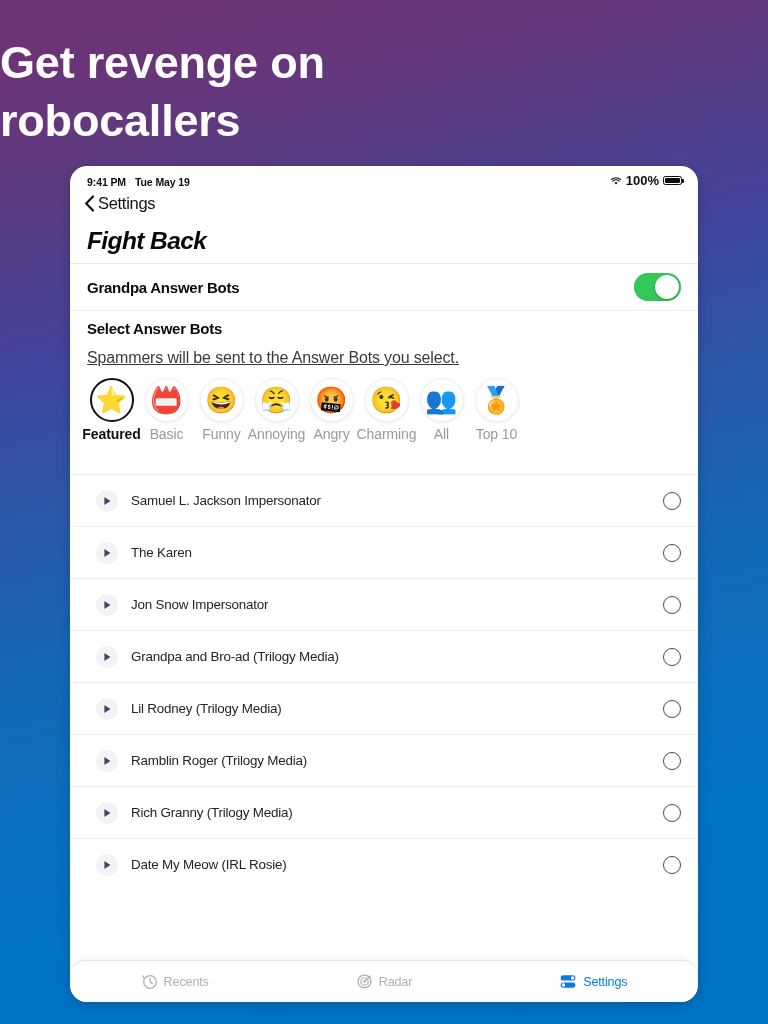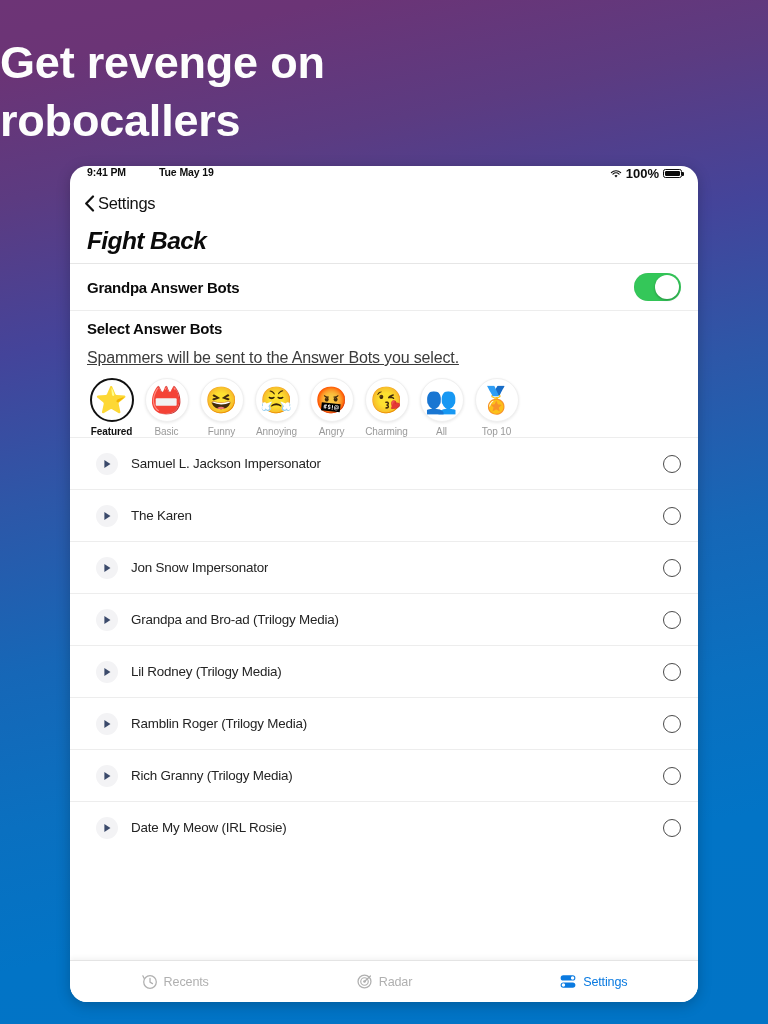--- a/index.html
+++ b/index.html
@@ -25,23 +25,23 @@
     background:#ffffff;
     border-radius:17px;
     overflow:hidden;
     box-shadow:0 3px 14px rgba(0,0,0,0.22);
     display:flex; flex-direction:column;
   }
 
   
   .statusbar {
     height:22px; flex:0 0 22px;
-    display:flex; align-items:flex-start;
+    display:flex; align-items:flex-end;
     padding:0 16px 0 17px;
-    font-size:10.5px; color:#0d0d0d; font-weight:700;gap:24px;
+    font-size:10.5px; color:#0d0d0d; font-weight:700;
   }
   .sb-time { margin-right:9px; letter-spacing:-0.1px; }
   .sb-date { font-weight:600; letter-spacing:-0.1px; }
   .sb-right { margin-left:auto; display:flex; align-items:center; gap:4px; }
   .sb-pct { font-weight:600; font-size:13px; }
   .wifi { width:12px; height:10px; display:block; }
   .batt { width:19px; height:9.5px; border:1.2px solid #0d0d0d; border-radius:2.4px; position:relative; }
   .batt::after{ content:""; position:absolute; right:-3px; top:2.6px; width:1.6px; height:4px; background:#0d0d0d; border-radius:0 1px 1px 0;}
   .batt i { position:absolute; left:1px; top:1px; bottom:1px; width:15px; background:#0d0d0d; border-radius:1.2px; display:block; }
 
@@ -90,28 +90,28 @@
   }
   .cat { width:55px; display:flex; flex-direction:column; align-items:center; cursor:pointer; }
   .cat-bubble {
     width:44px; height:44px; border-radius:50%;
     background:#fff; border:1.3px solid #f0f0f0;
     display:flex; align-items:center; justify-content:center;
     font-size:26px; line-height:1;
     box-shadow:0 1px 3px rgba(0,0,0,0.09);
   }
   .cat.selected .cat-bubble { border:2.2px solid #111; box-shadow:none; }
-  .cat-label { font-size:10px; color:#9a9a9a; margin-top:4px; letter-spacing:-0.1px; }
+  .cat-label { font-size:14px; color:#9a9a9a; margin-top:4px; letter-spacing:-0.1px; }
   .cat.selected .cat-label { color:#111; font-weight:700; }
 
   
   .botcount { padding:11px 0 9px 27px; font-size:12.6px; color:#a4a4a4; letter-spacing:-0.15px; flex:0 0 auto; }
 
   
-  .list { flex:1 1 auto; overflow:hidden; }
+  .list { flex:1 1 auto; overflow:hidden;margin-top:32px; }
   .row {
     height:52px; display:flex; align-items:center;
     padding:0 17px 0 26px;
     border-top:1px solid #ededed;
     cursor:pointer;
   }
   .row:first-child { border-top:1px solid #ededed; }
   .play {
     width:22px; height:22px; border-radius:50%;
     background:#f3f3f5; display:flex; align-items:center; justify-content:center;
@@ -125,20 +125,21 @@
   .radio {
     margin-left:auto; width:18px; height:18px; border-radius:50%;
     border:1.4px solid #4b4b4b; flex:0 0 18px; cursor:pointer;
   }
 
   
   .tabbar {
     flex:0 0 42px; display:flex; align-items:center;
     background:#fff; border-top:1px solid #e4e4e4;
     box-shadow:0 -2px 5px rgba(0,0,0,0.05);
+    border-radius:16px;
   }
   .tab { flex:1; display:flex; align-items:center; justify-content:center; gap:6px; cursor:pointer; }
   .tab-label { font-size:12.6px; color:#b0b0b0; letter-spacing:-0.15px; }
   .tab.active .tab-label { color:#0a7ae0; }
   .tab svg { display:block; }
 </style>
 </head>
 <body>
 
 <div class="headline">

